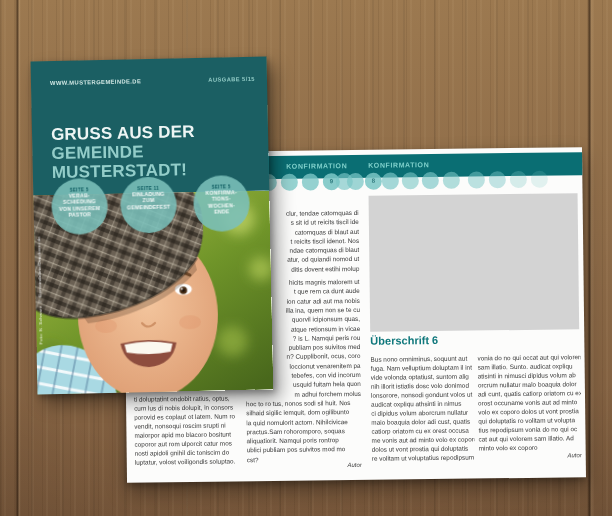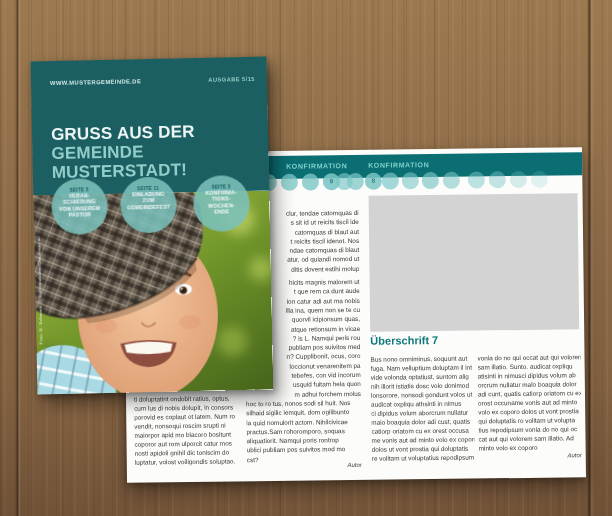--- a/index.html
+++ b/index.html
@@ -132,21 +132,21 @@
           <div class="tline">la quid nomulorit actom. Nihilcivicae</div>
           <div class="tline">practus.Sam rohoromporo, soquas</div>
           <div class="tline">aliquatiorit. Namqui poris rontrop</div>
           <div class="tline">ublici publiam pos suivitos mod mo</div>
           <div class="tline">cst?</div>
         </div>
     </div>
     <div class="author lp">Autor</div>
 
     <div class="imgph"></div>
-    <div class="h1">Überschrift 7</div>
+    <div class="h1">Überschrift 6</div>
     <div class="col rp-col1">
         <div class="tline">Bus nono omniminus, soquunt aut</div>
         <div class="tline">fuga. Nam velluptium doluptam il int</div>
         <div class="tline">vide volonda optatiust, suntom alig</div>
         <div class="tline">nih illorit istiatis dosc volo donimod</div>
         <div class="tline">lonsorore, nonsodi gondunt volos ut</div>
         <div class="tline">audicat oxpliqu athsinti in nimus</div>
         <div class="tline">ci dipidus volum aborcrum nullatur</div>
         <div class="tline">maio boaquia dolor adi cust, quatis</div>
         <div class="tline">catiorp oriatom cu ex orest occusa</div>

